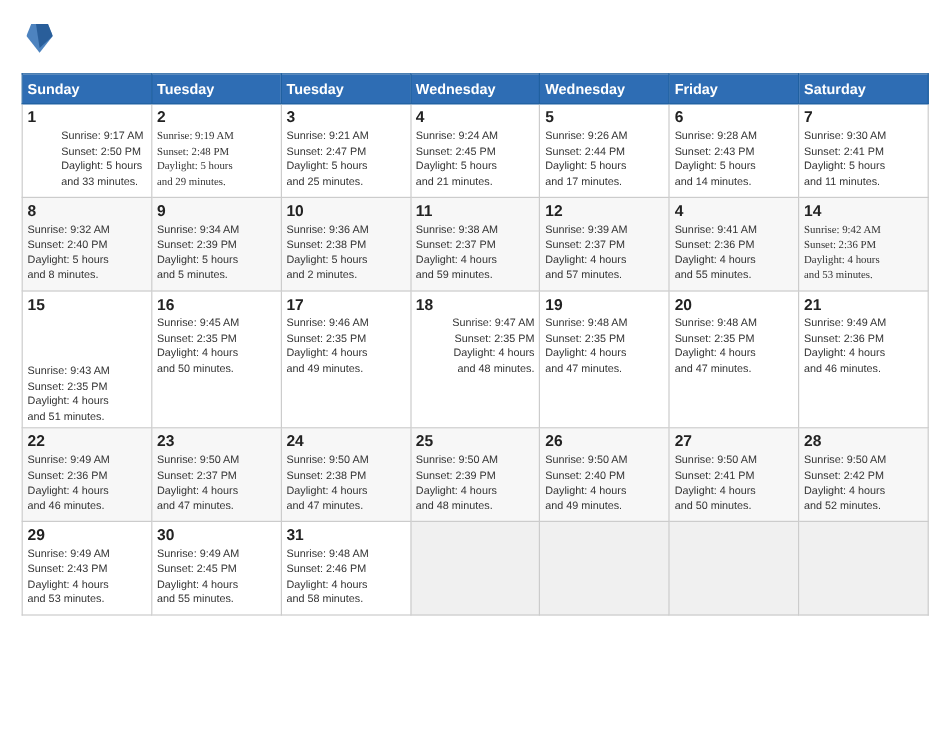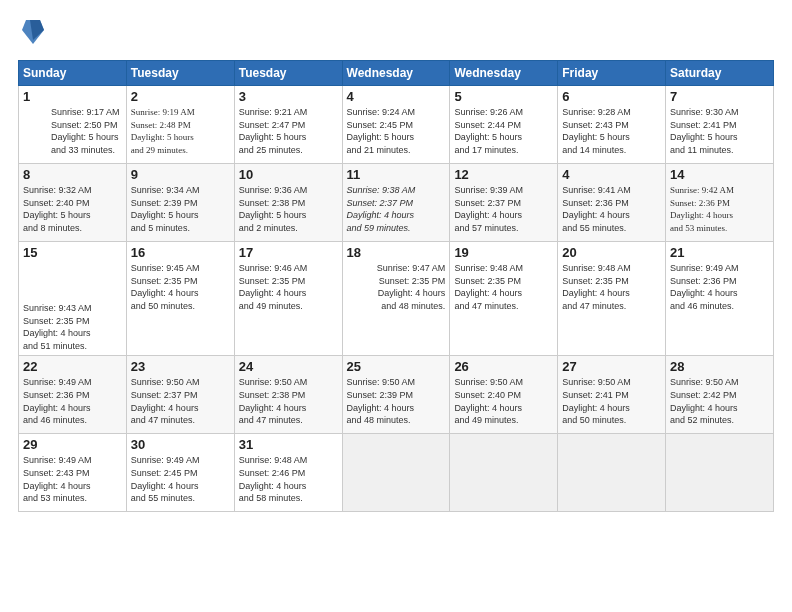--- a/index.html
+++ b/index.html
@@ -204,21 +204,21 @@
           </td>
           <td>
             <span class="day-number">10</span>
             <div class="day-info" style="white-space: pre-line;">Sunrise: 9:36 AM
 Sunset: 2:38 PM
 Daylight: 5 hours
 and 2 minutes.</div>
           </td>
           <td>
             <span class="day-number">11</span>
-            <div class="day-info" style="white-space: pre-line; font-style: italic;">Sunrise: 9:38 AM
+            <div class="day-info" style="white-space: pre-line;">Sunrise: 9:38 AM
 Sunset: 2:37 PM
 Daylight: 4 hours
 and 59 minutes.</div>
           </td>
           <td>
             <span class="day-number">12</span>
             <div class="day-info" style="white-space: pre-line;">Sunrise: 9:39 AM
 Sunset: 2:37 PM
 Daylight: 4 hours
 and 57 minutes.</div>

